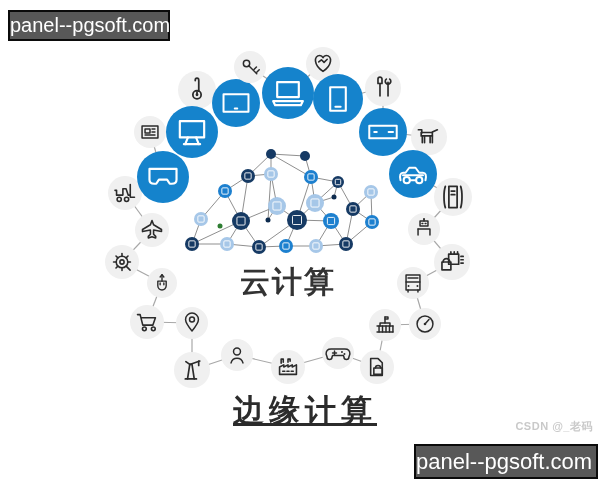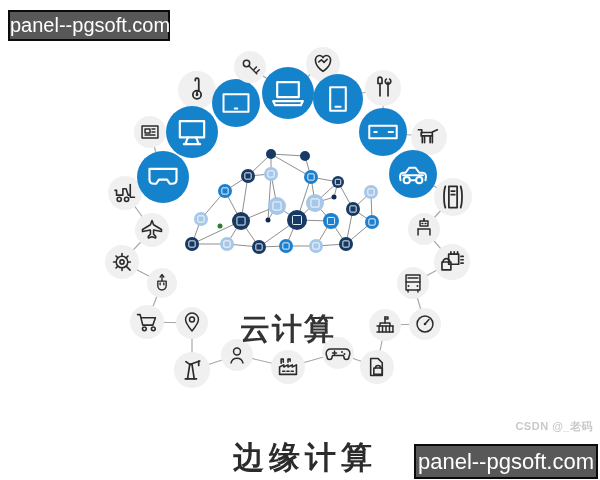--- a/index.html
+++ b/index.html
@@ -7,35 +7,33 @@
     width:600px;height:480px;position:relative;overflow:hidden;
     background:#ffffff;
     font-family:"Liberation Sans","DejaVu Sans",sans-serif;
   }
   #scene{position:absolute;left:0;top:0;}
   .label-box{
     position:absolute;
     background:#585858;
     border:2px solid #0b0b0b;
     color:#ffffff;
-    text-align:center;
     box-sizing:border-box;
     white-space:nowrap;
   }
   .label-box.tl{left:8px;top:10px;width:162px;height:31px;line-height:27px;font-size:20px;}
   .label-box.br{left:414px;top:444px;width:184px;height:35px;line-height:31px;font-size:22px;}
   .big-title{
     position:absolute;
     font-weight:bold;
     color:#333333;
     text-align:center;
-    margin-top:47px;
   }
   .big-title.cloud{left:208px;top:262px;width:160px;font-size:30px;letter-spacing:2px;}
-  .big-title.edge{left:205px;top:390px;width:200px;font-size:31px;letter-spacing:5px;color:#2b2b2b;}
+  .big-title.edge{left:205px;top:390px;width:200px;font-size:31px;letter-spacing:5px;color:#2b2b2b;text-decoration:underline;}
   .csdn{
     position:absolute;left:498px;top:419px;width:95px;
     font-size:11px;color:#c9c9c9;text-align:right;letter-spacing:0.5px;font-weight:bold;
   }
 </style>
 </head>
 <body>
 
 <svg id="scene" width="600" height="480" viewBox="0 0 600 480">
     <g>

